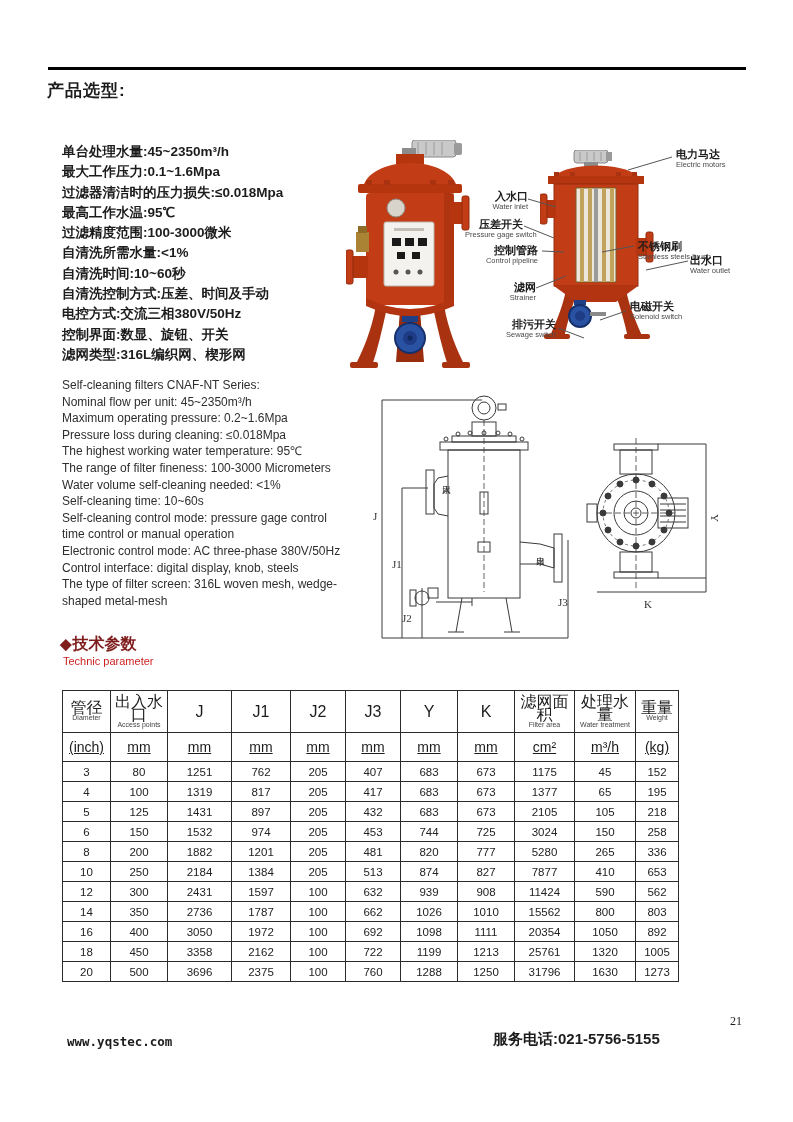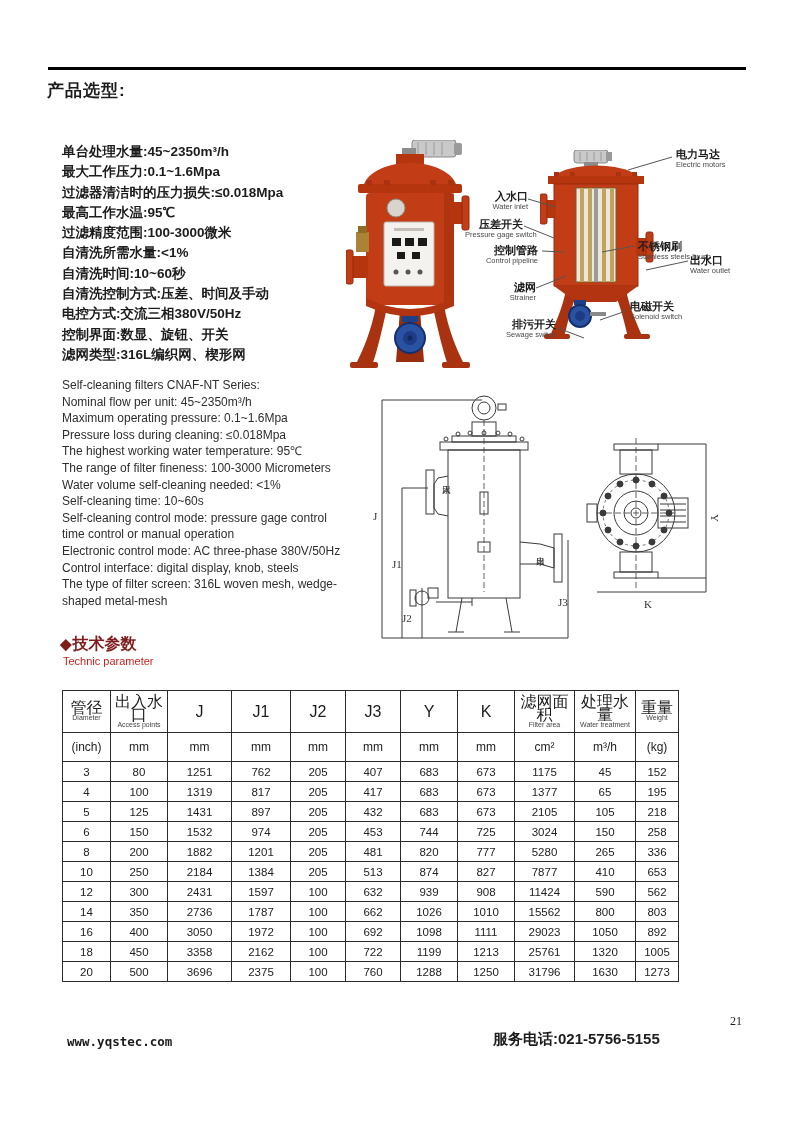--- a/index.html
+++ b/index.html
@@ -14,21 +14,21 @@
   .callout .en{font-size:7.5px;color:#4a4a4a;line-height:9px;}
   .callout.right-align{text-align:right;}
   .vlabel{position:absolute;writing-mode:vertical-rl;font-size:8.5px;color:#333;letter-spacing:1px;}
   .section-header{position:absolute;left:60px;top:634px;}
   .section-header .cn{font-size:16px;font-weight:bold;color:#7f1d1d;}
   .section-header .cn .diamond{font-size:15px;margin-right:1px;}
   .section-header .en{font-size:11px;color:#cc1f1f;margin-top:0px;margin-left:3px;}
   table.params{position:absolute;left:62px;top:690px;width:616px;border-collapse:collapse;table-layout:fixed;}
   table.params td,table.params th{border:1px solid #2b2b2b;padding:0;text-align:center;vertical-align:middle;font-weight:normal;}
   table.params thead tr.hrow{height:42px;}
-  table.params thead tr.urow{height:29px;font-size:12px;}
+  table.params thead tr.urow{height:29px;font-size:14px;text-decoration:underline;}
   table.params tbody tr{height:20px;font-size:11.5px;color:#222;}
   .hdr-cn{font-size:16px;line-height:13px;}
   .hdr-en{font-size:7px;color:#444;line-height:8px;}
   .svgwrap{position:absolute;}
   .footer-site{position:absolute;left:67px;top:1034px;font-family:"DejaVu Sans Mono",monospace;font-weight:bold;font-size:12.5px;}
   .footer-phone{position:absolute;left:493px;top:1030px;font-size:15px;font-weight:bold;}
   .footer-pageno{position:absolute;left:730px;top:1014px;font-size:12px;font-family:"Liberation Serif",serif;}
   .dimtext{font-family:"Liberation Serif",serif;font-size:11px;fill:#333;}
 </style>
 </head>
@@ -48,21 +48,21 @@
       <div class="spec-line">自清洗所需水量:&lt;1%</div>
       <div class="spec-line">自清洗时间:10~60秒</div>
       <div class="spec-line">自清洗控制方式:压差、时间及手动</div>
       <div class="spec-line">电控方式:交流三相380V/50Hz</div>
       <div class="spec-line">控制界面:数显、旋钮、开关</div>
       <div class="spec-line">滤网类型:316L编织网、楔形网</div>
     </div>
   <div class="specs-en">
       <div class="spec-line">Self-cleaning filters CNAF-NT Series:</div>
       <div class="spec-line">Nominal flow per unit: 45~2350m³/h</div>
-      <div class="spec-line">Maximum operating pressure: 0.1~1.6Mpa</div>
+      <div class="spec-line">Maximum operating pressure: 0.2~1.6Mpa</div>
       <div class="spec-line">Pressure loss during cleaning: ≤0.018Mpa</div>
       <div class="spec-line">The highest working water temperature: 95℃</div>
       <div class="spec-line">The range of filter fineness: 100-3000 Micrometers</div>
       <div class="spec-line">Water volume self-cleaning needed: &lt;1%</div>
       <div class="spec-line">Self-cleaning time: 10~60s</div>
       <div class="spec-line">Self-cleaning control mode: pressure gage control</div>
       <div class="spec-line">time control or manual operation</div>
       <div class="spec-line">Electronic control mode: AC three-phase 380V/50Hz</div>
       <div class="spec-line">Control interface: digital display, knob, steels</div>
       <div class="spec-line">The type of filter screen: 316L woven mesh, wedge-</div>
@@ -483,21 +483,21 @@
   </tr>
         <tr>
     <td>16</td>
           <td>400</td>
     <td>3050</td>
           <td>1972</td>
     <td>100</td>
           <td>692</td>
     <td>1098</td>
           <td>1111</td>
-    <td>29023</td>
+    <td>20354</td>
           <td>1050</td>
     <td>892</td>
   </tr>
         <tr>
     <td>18</td>
           <td>450</td>
     <td>3358</td>
           <td>2162</td>
     <td>100</td>
           <td>722</td>

